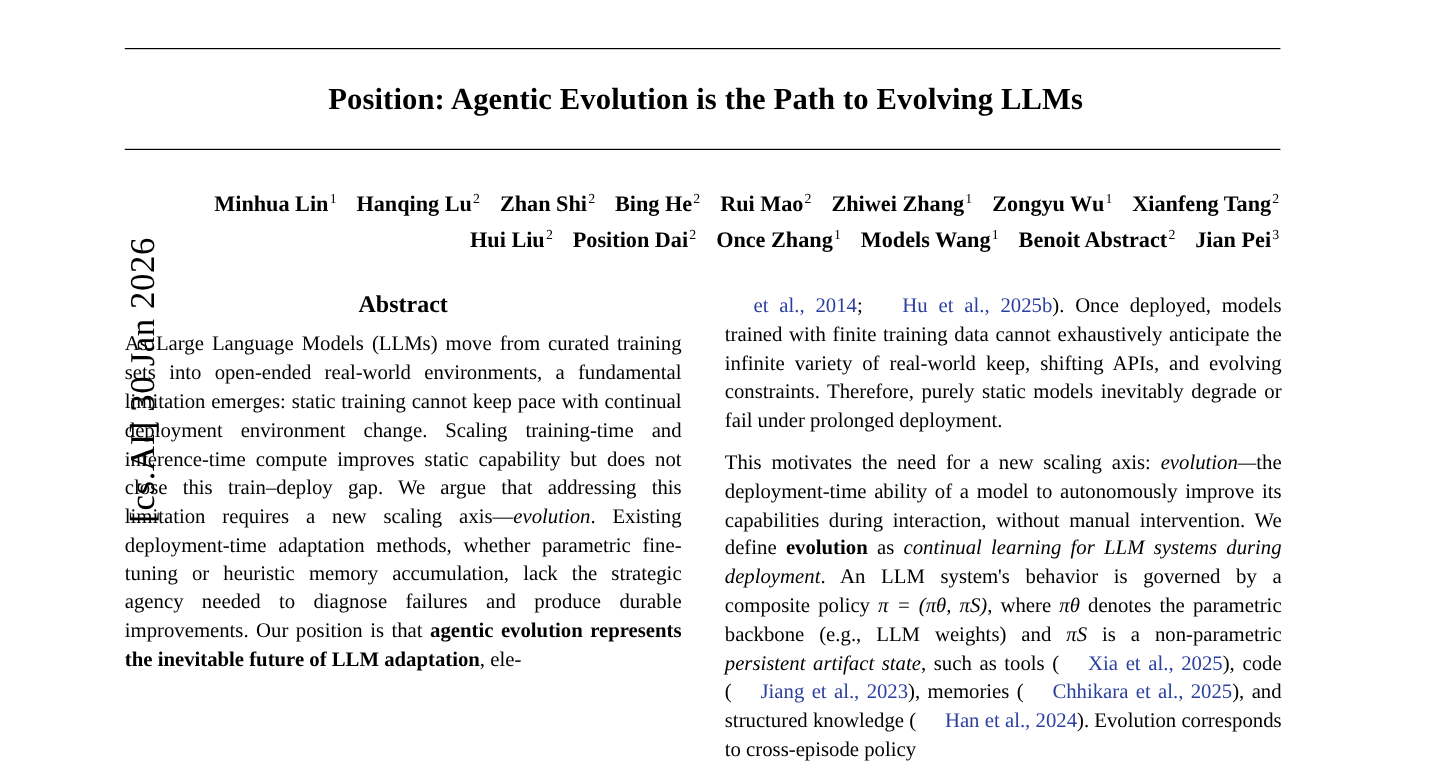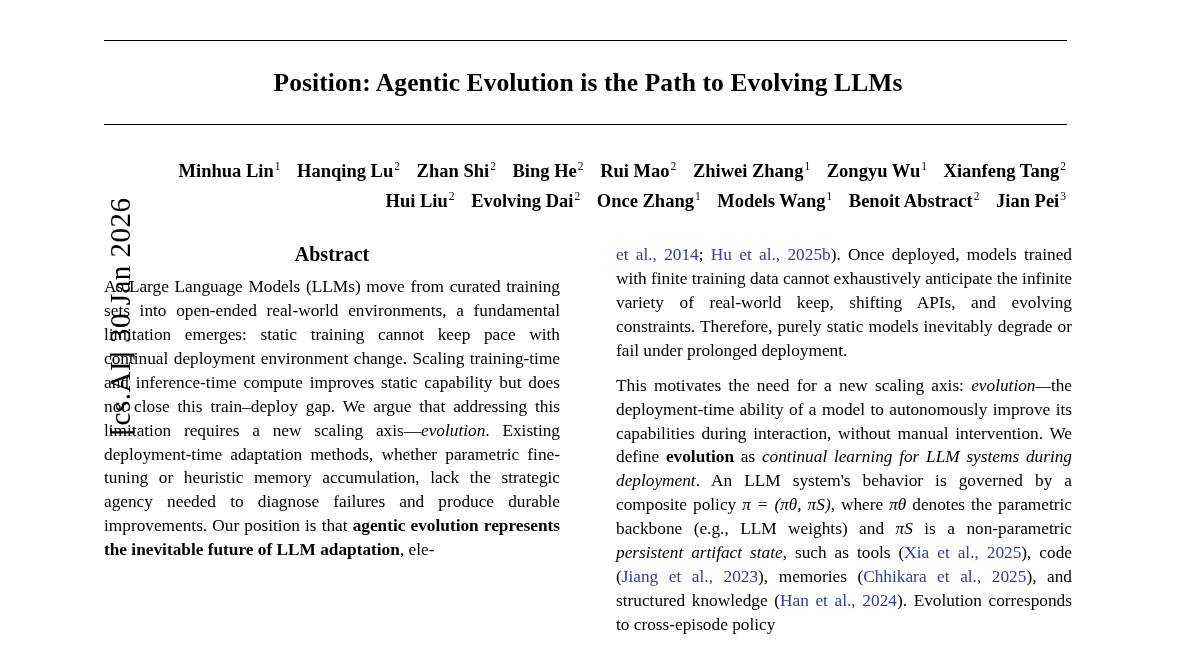--- a/index.html
+++ b/index.html
@@ -79,21 +79,21 @@
     padding-left: 1px;
   }
   .author {
     white-space: nowrap;
     margin: 0 6px;
   }
 
   .columns {
     margin-top: 26px;
     display: flex;
-    gap: 56px;
+    gap: 36px;
   }
   .col {
     width: 464px;
   }
 
   .abstract-head {
     text-align: center;
     font-size: 20px;
     font-weight: bold;
     margin: 0 0 9px 0;
@@ -102,21 +102,21 @@
   p.body {
     margin: 0 0 11px 0;
     font-size: 17.3px;
     line-height: 1.385;
     text-align: justify;
     text-justify: inter-word;
     hyphens: manual;
   }
   .it { font-style: italic; margin-top: 32px; }
   .bd { font-weight: bold; }
-  .cite { color: #2b3fa0; }
+  .cite { color: #2b3fa0; margin-left: 24px; }
   .mono-math { font-family: "Liberation Serif", serif; font-style: italic; }
 </style>
 </head>
 <body>
 
 <div class="arxiv-stamp">
   <div class="stamp-text">[cs.AI]  30 Jan 2026</div>
 </div>
 
 <div class="page">
@@ -133,21 +133,21 @@
       <span class="author"><span>Hanqing Lu</span><span class="sup">2</span></span>
       <span class="author"><span>Zhan Shi</span><span class="sup">2</span></span>
       <span class="author"><span>Bing He</span><span class="sup">2</span></span>
       <span class="author"><span>Rui Mao</span><span class="sup">2</span></span>
       <span class="author"><span>Zhiwei Zhang</span><span class="sup">1</span></span>
       <span class="author"><span>Zongyu Wu</span><span class="sup">1</span></span>
       <span class="author"><span>Xianfeng Tang</span><span class="sup">2</span></span>
     </div>
     <div>
       <span class="author"><span>Hui Liu</span><span class="sup">2</span></span>
-      <span class="author"><span>Evolving Dai</span><span class="sup">2</span></span>
+      <span class="author"><span>Position Dai</span><span class="sup">2</span></span>
       <span class="author"><span>Once Zhang</span><span class="sup">1</span></span>
       <span class="author"><span>Models Wang</span><span class="sup">1</span></span>
       <span class="author"><span>Benoit Abstract</span><span class="sup">2</span></span>
       <span class="author"><span>Jian Pei</span><span class="sup">3</span></span>
     </div>
   </div>
 
   <div class="columns">
 
     <div class="col">

